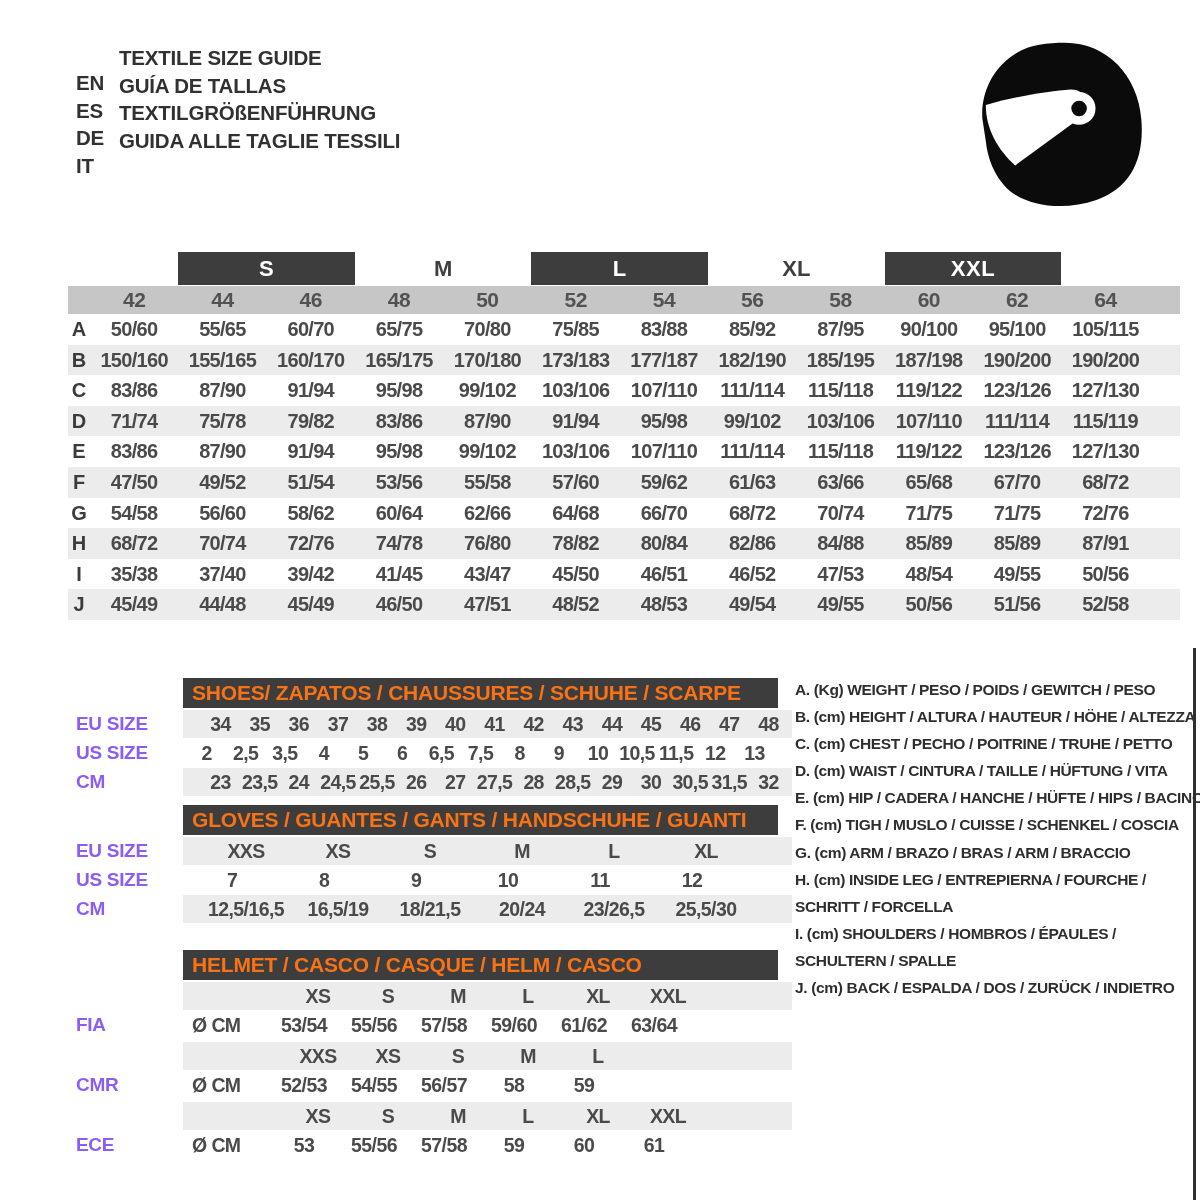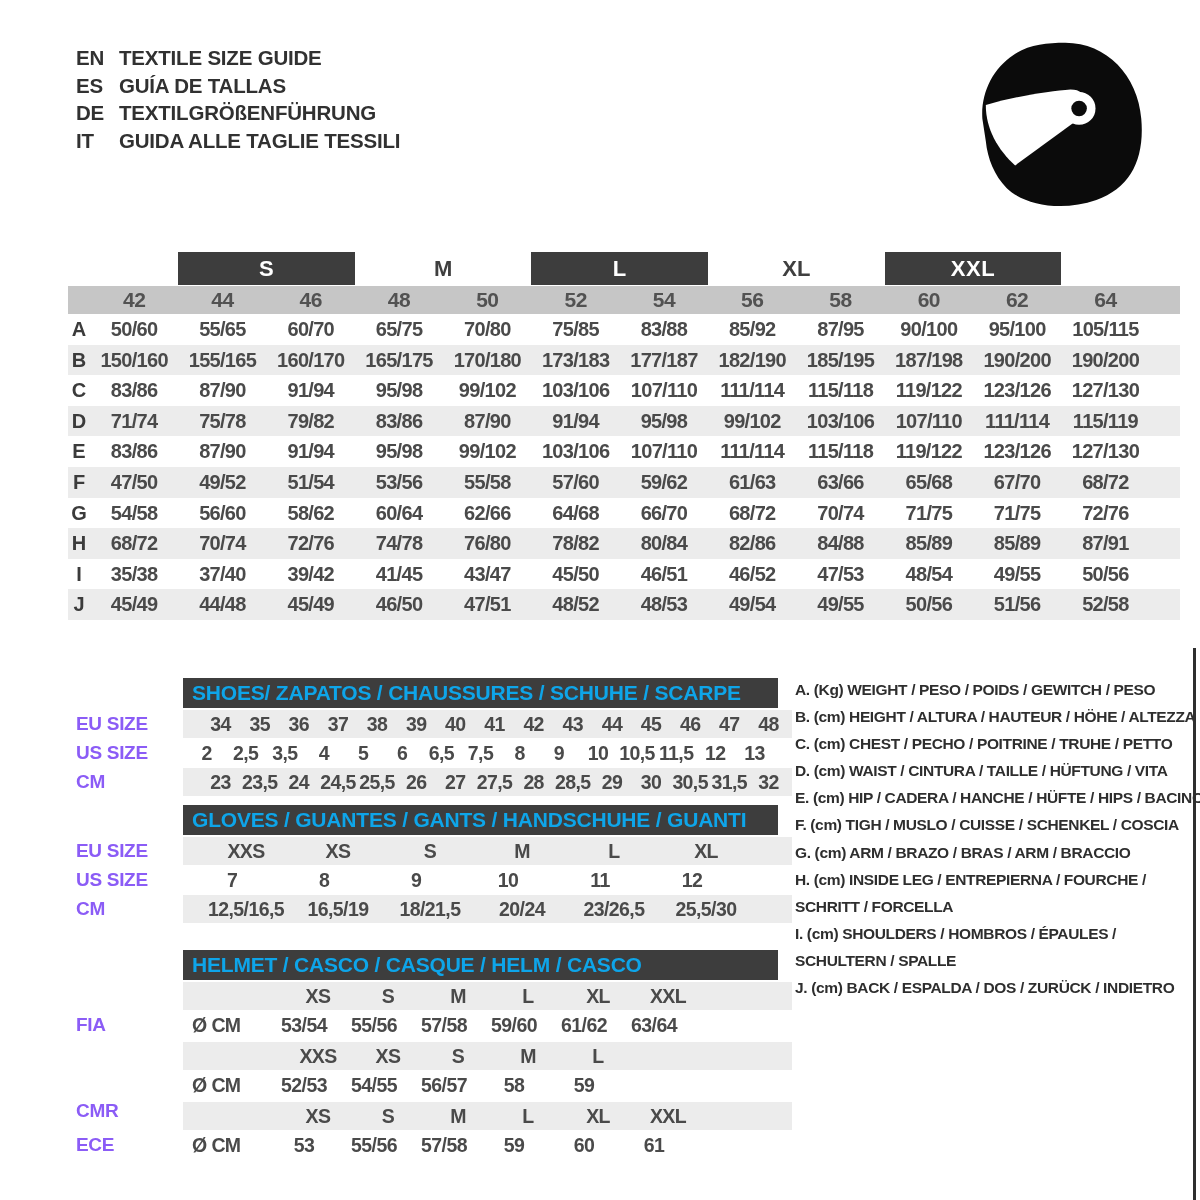--- a/index.html
+++ b/index.html
@@ -2,40 +2,40 @@
 <html><head>
 <meta charset="utf-8">
 <style>
   html,body{margin:0;padding:0;background:#fff;}
   .canvas{position:relative;width:1200px;height:1200px;background:#ffffff;overflow:hidden;
           font-family:"Liberation Sans","DejaVu Sans",sans-serif;font-weight:700;font-stretch:condensed;color:#454545;}
 
   
   .langs{position:absolute;left:76px;top:44px;}
   .lang-row{display:flex;height:27.6px;line-height:27.6px;font-size:20.5px;color:#313131;letter-spacing:-0.2px;white-space:nowrap;}
-  .lang-code{width:43px;}
+  .lang-code{width:43px;margin-top:25px;}
 
   
   .helmet-icon{position:absolute;left:972px;top:36px;width:190px;height:176px;}
 
   
   .textile{position:absolute;left:68px;top:252px;width:1112px;}
   .grid13{display:grid;grid-template-columns:22px repeat(12,88.3px) 30.4px;}
   .groups{height:33px;margin-bottom:1px;}
   .gbox{background:#3d3d3d;color:#fff;font-size:22px;line-height:33px;text-align:center;letter-spacing:0.5px;}
   .gplain{color:#3f3f3f;font-size:22px;line-height:33px;text-align:center;}
   .band{height:28px;background:#c6c6c6;}
   .bnum{font-size:21px;line-height:28px;text-align:center;color:#525252;letter-spacing:-0.5px;}
   .t-row{height:30.6px;}
   .t-row.shaded{background:#ececec;}
   .t-label{font-size:20px;line-height:30.6px;text-align:center;color:#3b3b3b;}
   .t-cell{font-size:20px;line-height:30.6px;text-align:center;letter-spacing:-0.7px;color:#4a4a4a;white-space:nowrap;}
 
   
-  .sec-bar{position:absolute;left:183px;width:595px;height:30px;background:#3d3d3d;color:#0ea5e9;
+  .sec-bar{position:absolute;left:183px;width:595px;height:30px;background:#3d3d3d;color:#f97316;
            font-size:21px;line-height:30px;padding-left:9px;box-sizing:border-box;letter-spacing:-0.2px;white-space:nowrap;}
   .sec-row{position:absolute;left:183px;width:595px;}
   .sec-row.shaded{background:#ececec;padding-left:14px;}
   .sec-label{position:absolute;left:76px;font-size:19px;color:#8b5cf6;letter-spacing:-0.3px;white-space:nowrap;}
   .cells{display:grid;height:100%;box-sizing:border-box;}
   .cell{text-align:center;font-size:19.5px;letter-spacing:-0.6px;color:#4a4a4a;align-self:center;white-space:nowrap;}
   .cell.prefix{text-align:left;padding-left:1px;}
 
   
   .legend{position:absolute;left:795px;top:676px;width:400px;}
@@ -400,21 +400,21 @@
         <div class="cells" style="grid-template-columns: 78px repeat(6, 70px); padding: 0px 0px 0px 8px;">
           <div class="cell prefix">Ø CM</div>
           <div class="cell">52/53</div>
           <div class="cell">54/55</div>
           <div class="cell">56/57</div>
           <div class="cell">58</div>
           <div class="cell">59</div>
           <div class="cell"></div>
         </div>
       </div>
-      <div class="sec-label" style="top: 1096px; line-height: 30px; text-align: center;">CMR</div>
+      <div class="sec-label" style="top: 1070px; line-height: 30px; text-align: center;">CMR</div>
       <div class="sec-row shaded" style="top: 1102px; height: 28px;">
         <div class="cells" style="grid-template-columns: 78px repeat(6, 70px); padding: 0px 0px 0px 8px;">
           <div class="cell prefix"></div>
           <div class="cell">XS</div>
           <div class="cell">S</div>
           <div class="cell">M</div>
           <div class="cell">L</div>
           <div class="cell">XL</div>
           <div class="cell">XXL</div>
         </div>

